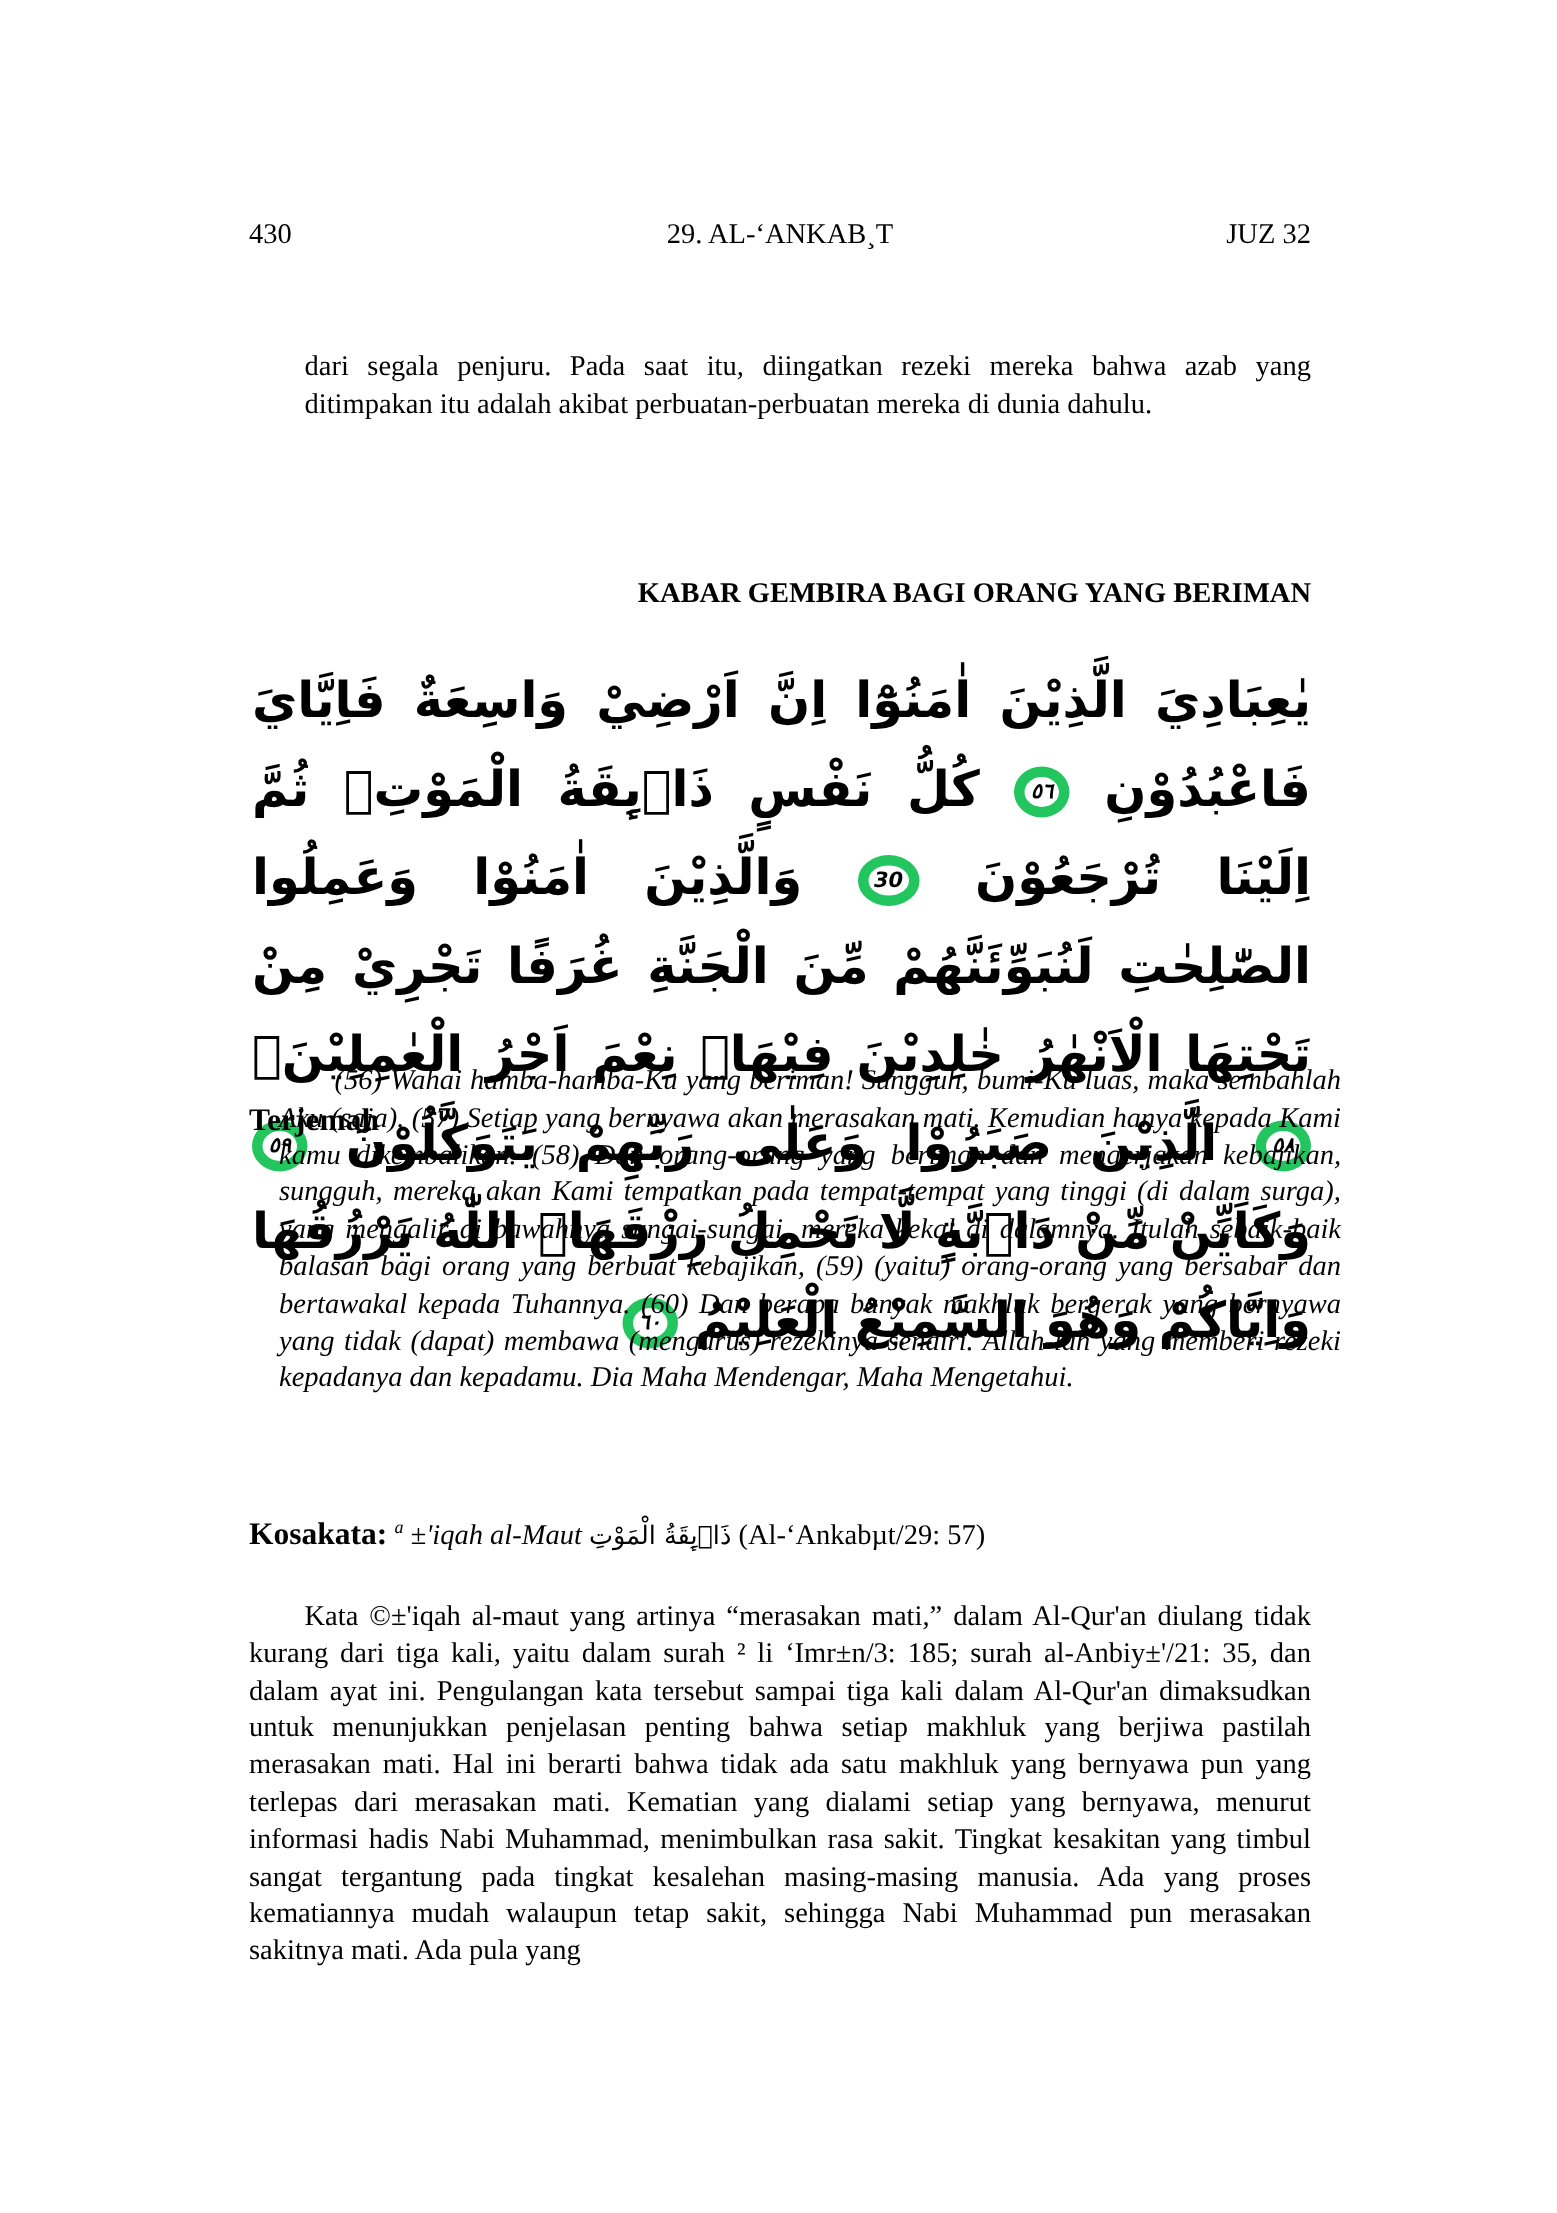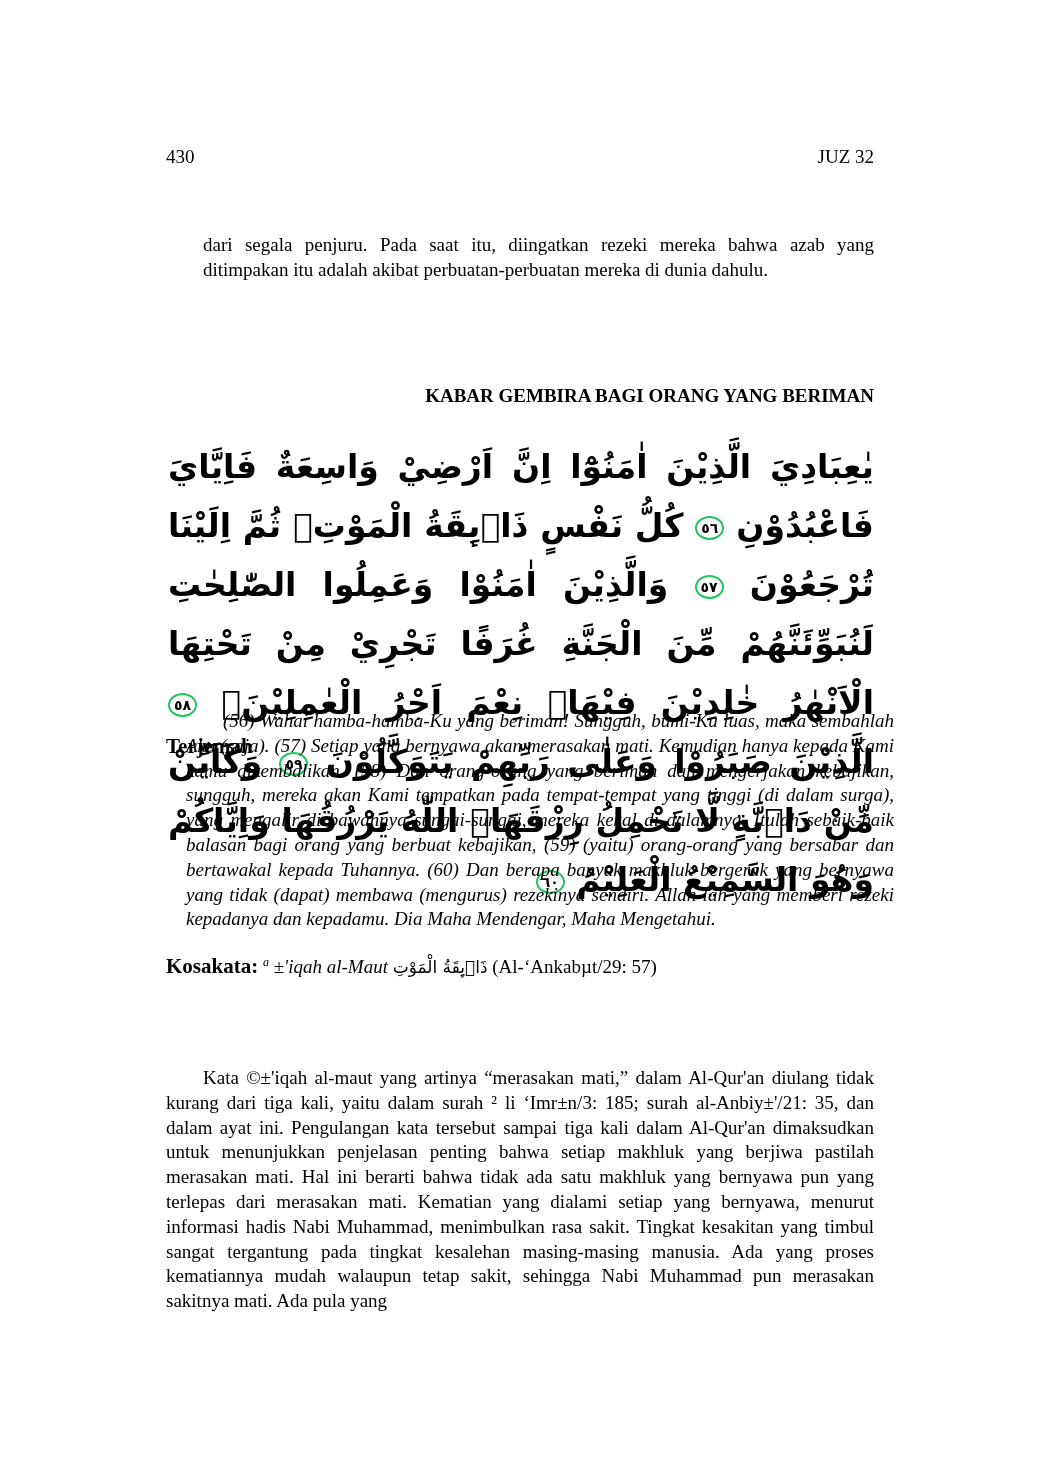--- a/index.html
+++ b/index.html
@@ -10,49 +10,50 @@
   .running-header .pg { position: absolute; left: 0; top: 0; }
   .running-header .title { position: absolute; left: 0; width: 100%; text-align: center; top: 0; }
   .running-header .juz { position: absolute; right: 0; top: 0; }
   .block { position: absolute; left: 166px; width: 708px; }
   .para { font-size: 19px; line-height: 24.8px; text-align: justify; text-align-last: left; }
   .cont { left: 203px; width: 671px; top: 233px; }
   .heading { top: 385px; text-align: right; font-weight: bold; font-size: 19px; }
   .arabic { top: 437px; left: 168px; width: 706px; direction: rtl; text-align: justify;
             text-align-last: right; font-family: "DejaVu Sans", sans-serif; font-weight: bold;
             font-size: 33px; line-height: 59px; }
-  .arabic .ayah-num { display: inline-block; border: 2px solid #22c55e; border-radius: 50%;
-            font-size: 14px; line-height: 18px; padding: 1px 4px; vertical-align: middle; }
+  .arabic .ayah-num { display: inline-block; border: 7px solid #22c55e; border-radius: 50%;
+            font-size: 14px; line-height: 18px; padding: 1px 4px; vertical-align: middle; font-style: italic; }
   .terj-title { top: 686px; font-weight: bold; font-size: 21px; margin-top: 48px; }
   .terj-body { top: 709px; font-style: italic; margin-left: 20px; }
   .terj-body .indent { display: inline-block; width: 37px; }
-  .kosa { top: 954px; font-size: 19px; }
+  .kosa { top: 1010px; font-size: 19px; }
   .kosa b { font-size: 21px; }
   .kosa sup { font-size: 12px; font-style: italic; }
   .kosa .ar { font-family: "DejaVu Sans", sans-serif; font-size: 17px; }
   .kosa-body { top: 1066px; font-family: Liberation Serif, serif; }
   .kosa-body .indent { display: inline-block; width: 37px; }
 </style>
 </head>
 <body>
 
 <div class="running-header">
   <span class="pg">430</span>
+  <span class="title">29. AL-‘ANKAB¸T</span>
   <span class="juz">JUZ 32</span>
 </div>
 
 <div class="block para cont">dari segala penjuru. Pada saat itu, diingatkan rezeki mereka bahwa azab yang ditimpakan itu adalah akibat perbuatan-perbuatan mereka di dunia dahulu.</div>
 
 <div class="block heading">KABAR GEMBIRA BAGI ORANG YANG BERIMAN</div>
 
 <div class="block arabic">
   <span>يٰعِبَادِيَ الَّذِيْنَ اٰمَنُوْٓا اِنَّ اَرْضِيْ وَاسِعَةٌ فَاِيَّايَ فَاعْبُدُوْنِ</span>
   <span class="ayah-num">٥٦</span>
   <span>كُلُّ نَفْسٍ ذَاۤىِٕقَةُ الْمَوْتِۗ ثُمَّ اِلَيْنَا تُرْجَعُوْنَ</span>
-  <span class="ayah-num">٥٧</span>
+  <span class="ayah-num">30</span>
   <span>وَالَّذِيْنَ اٰمَنُوْا وَعَمِلُوا الصّٰلِحٰتِ لَنُبَوِّئَنَّهُمْ مِّنَ الْجَنَّةِ غُرَفًا تَجْرِيْ مِنْ تَحْتِهَا الْاَنْهٰرُ خٰلِدِيْنَ فِيْهَاۗ نِعْمَ اَجْرُ الْعٰمِلِيْنَۖ</span>
   <span class="ayah-num">٥٨</span>
   <span>الَّذِيْنَ صَبَرُوْا وَعَلٰى رَبِّهِمْ يَتَوَكَّلُوْنَ</span>
   <span class="ayah-num">٥٩</span>
   <span>وَكَاَيِّنْ مِّنْ دَاۤبَّةٍ لَّا تَحْمِلُ رِزْقَهَاۖ اللّٰهُ يَرْزُقُهَا وَاِيَّاكُمْ وَهُوَ السَّمِيْعُ الْعَلِيْمُ</span>
   <span class="ayah-num">٦٠</span>
 </div>
 
 <div class="block terj-title">Terjemah</div>
 <div class="block para terj-body"><span class="indent"></span><span>(56) Wahai hamba-hamba-Ku yang beriman! Sungguh, bumi-Ku luas, maka sembahlah Aku (saja). (57) Setiap yang bernyawa akan merasakan mati. Kemudian hanya kepada Kami kamu dikembalikan. (58) Dan orang-orang yang beriman dan mengerjakan kebajikan, sungguh, mereka akan Kami tempatkan pada tempat-tempat yang tinggi (di dalam surga), yang mengalir di bawahnya sungai-sungai, mereka kekal di dalamnya. Itulah sebaik-baik balasan bagi orang yang berbuat kebajikan, (59) (yaitu) orang-orang yang bersabar dan bertawakal kepada Tuhannya.  (60) Dan berapa banyak makhluk bergerak yang bernyawa yang tidak (dapat) membawa (mengurus) rezekinya sendiri. Allah-lah yang memberi rezeki kepadanya dan kepadamu. Dia Maha Mendengar, Maha Mengetahui.</span></div>

